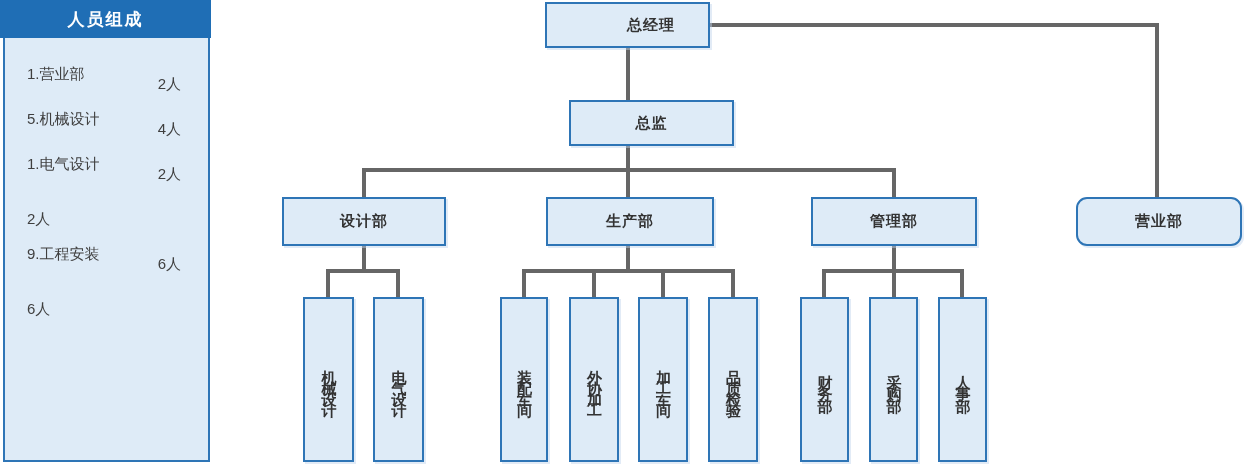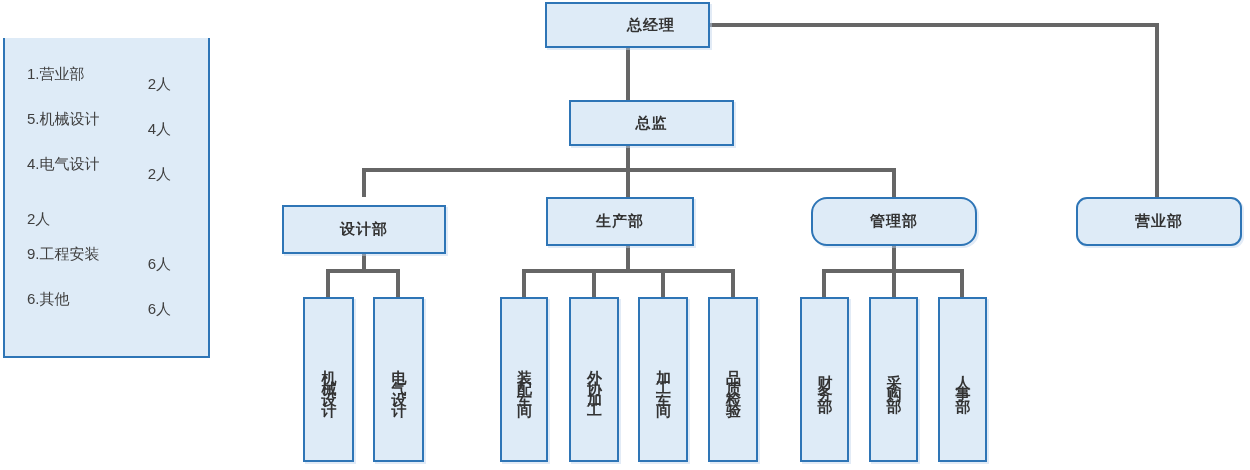--- a/index.html
+++ b/index.html
@@ -7,23 +7,23 @@
   body { font-family:"Liberation Sans","DejaVu Sans",sans-serif; }
   .stage { position:relative; width:1250px; height:470px; background:#fff; overflow:hidden; }
 
   
   .sidebar-header {
     position:absolute; left:0; top:0; width:211px; height:38px;
     background:#1F6EB5; color:#fff; font-size:17px; font-weight:bold;
     display:flex; align-items:center; justify-content:center; letter-spacing:2px;
   }
   .sidebar-body {
-    position:absolute; left:3px; top:38px; width:207px; height:320px;
+    position:absolute; left:3px; top:38px; width:207px; height:424px;
     background:#DEEBF7; border:2px solid #2E75B6; border-top:none;
-    padding:14px 12px 0 0;
+    padding:14px 2px 0 0;
   }
   .p-row {
     height:45px; display:flex; align-items:center;
     padding:0 25px 0 22px; color:#3F3F3F; font-size:15px;
   }
   .p-row .lbl { flex:1; text-align:left; }
   .p-row .cnt { text-align:right;margin-top:20px; }
 
   
   .node {
@@ -40,42 +40,42 @@
   }
 
   
   .ln { position:absolute; background:#666666; }
 </style>
 </head>
 <body>
 
 <div class="stage">
 
+  <div class="sidebar-header">人员组成</div>
   <div class="sidebar-body">
     <div class="p-row">
       <span class="lbl">1.营业部</span>
       <span class="cnt">2人</span>
     </div>
     <div class="p-row">
       <span class="lbl">5.机械设计</span>
       <span class="cnt">4人</span>
     </div>
     <div class="p-row">
-      <span class="lbl">4.电气设计</span>
+      <span class="lbl">1.电气设计</span>
       <span class="cnt">2人</span>
     </div>
     <div class="p-row">
       <span class="cnt">2人</span>
     </div>
     <div class="p-row">
       <span class="lbl">9.工程安装</span>
       <span class="cnt">6人</span>
     </div>
     <div class="p-row">
-      <span class="lbl">6.其他</span>
       <span class="cnt">6人</span>
     </div>
   </div>
 
   <div class="ln" style="left:626px;top:48px;width:4px;height:52px;"></div>
 
   <div class="ln" style="left:626px;top:146px;width:4px;height:51px;"></div>
 
   <div class="ln" style="left:362px;top:168px;width:534px;height:4px;"></div>
 
@@ -103,27 +103,27 @@
   <div class="ln" style="left:892px;top:269px;width:4px;height:28px;"></div>
   <div class="ln" style="left:960px;top:269px;width:4px;height:28px;"></div>
 
   <div class="node hbox" style="left:545px;top:2px;padding-left:47px;">
       <span>总经理</span>
     </div>
   <div class="node hbox" style="left:545px;top:100px;margin-left:24px;">
       <span>总监</span>
     </div>
 
-  <div class="node hbox" style="left:282px;top:197px;width:164px;height:49px;margin-top:8px;">
+  <div class="node hbox" style="left:282px;top:197px;width:164px;height:49px;">
       <span>设计部</span>
     </div>
-  <div class="node hbox" style="left:546px;top:197px;width:148px;height:49px;">
+  <div class="node hbox" style="left:546px;top:197px;width:168px;height:49px;">
       <span>生产部</span>
     </div>
-  <div class="node hbox" style="left:811px;top:197px;width:166px;height:49px;border-radius:16px;">
+  <div class="node hbox" style="left:811px;top:197px;width:166px;height:49px;">
       <span>管理部</span>
     </div>
   <div class="node hbox" style="left:1076px;top:197px;width:166px;height:49px;border-radius:11px;">
       <span>营业部</span>
     </div>
 
   <div class="node vbox" style="left:303px;top:297px;width:51px;">
       <span class="vtext">机械设计</span>
     </div>
   <div class="node vbox" style="left:373px;top:297px;width:51px;">

